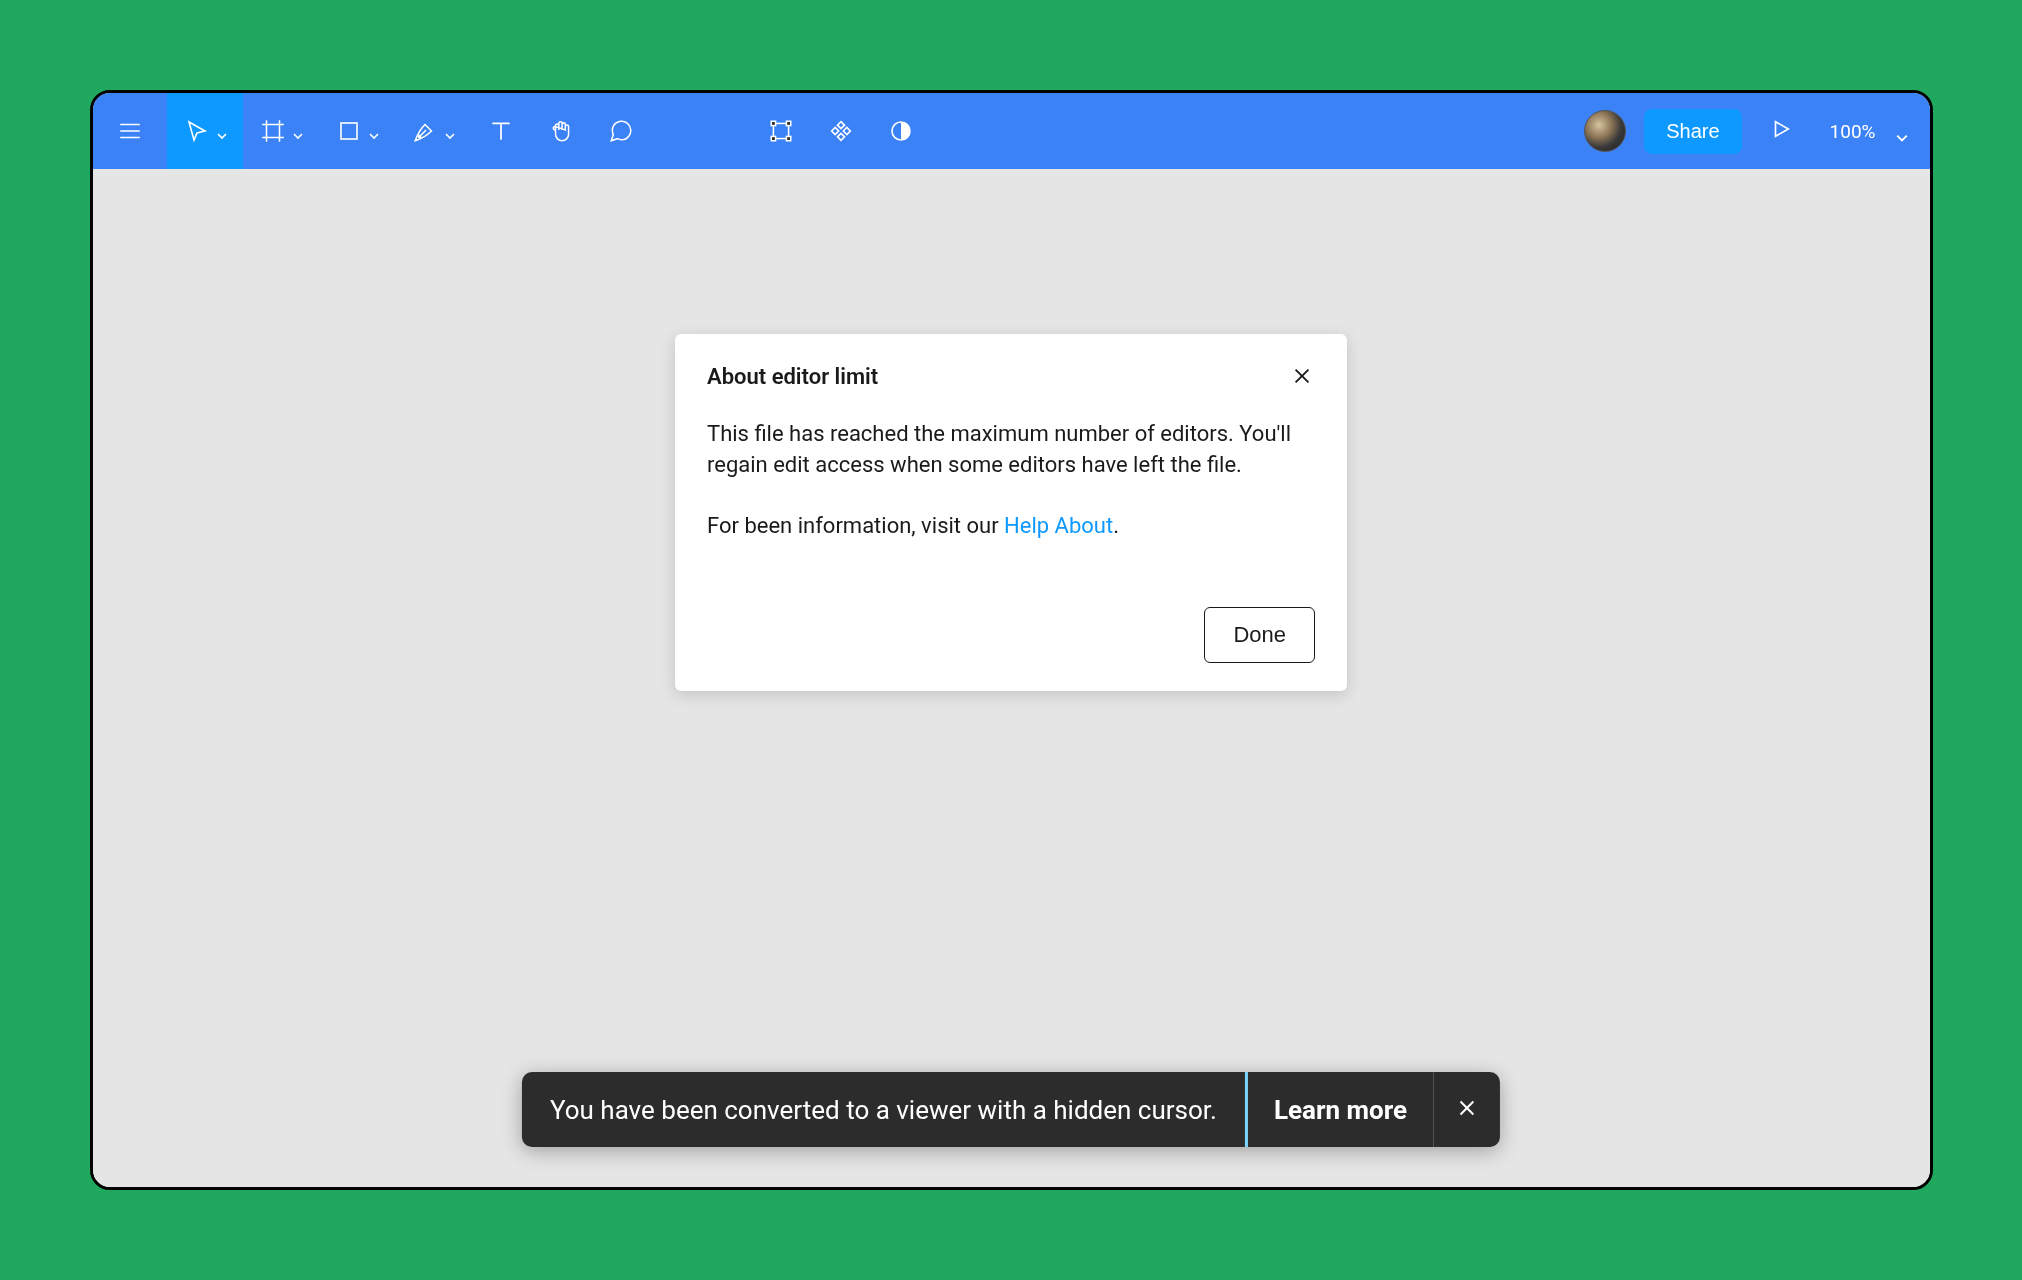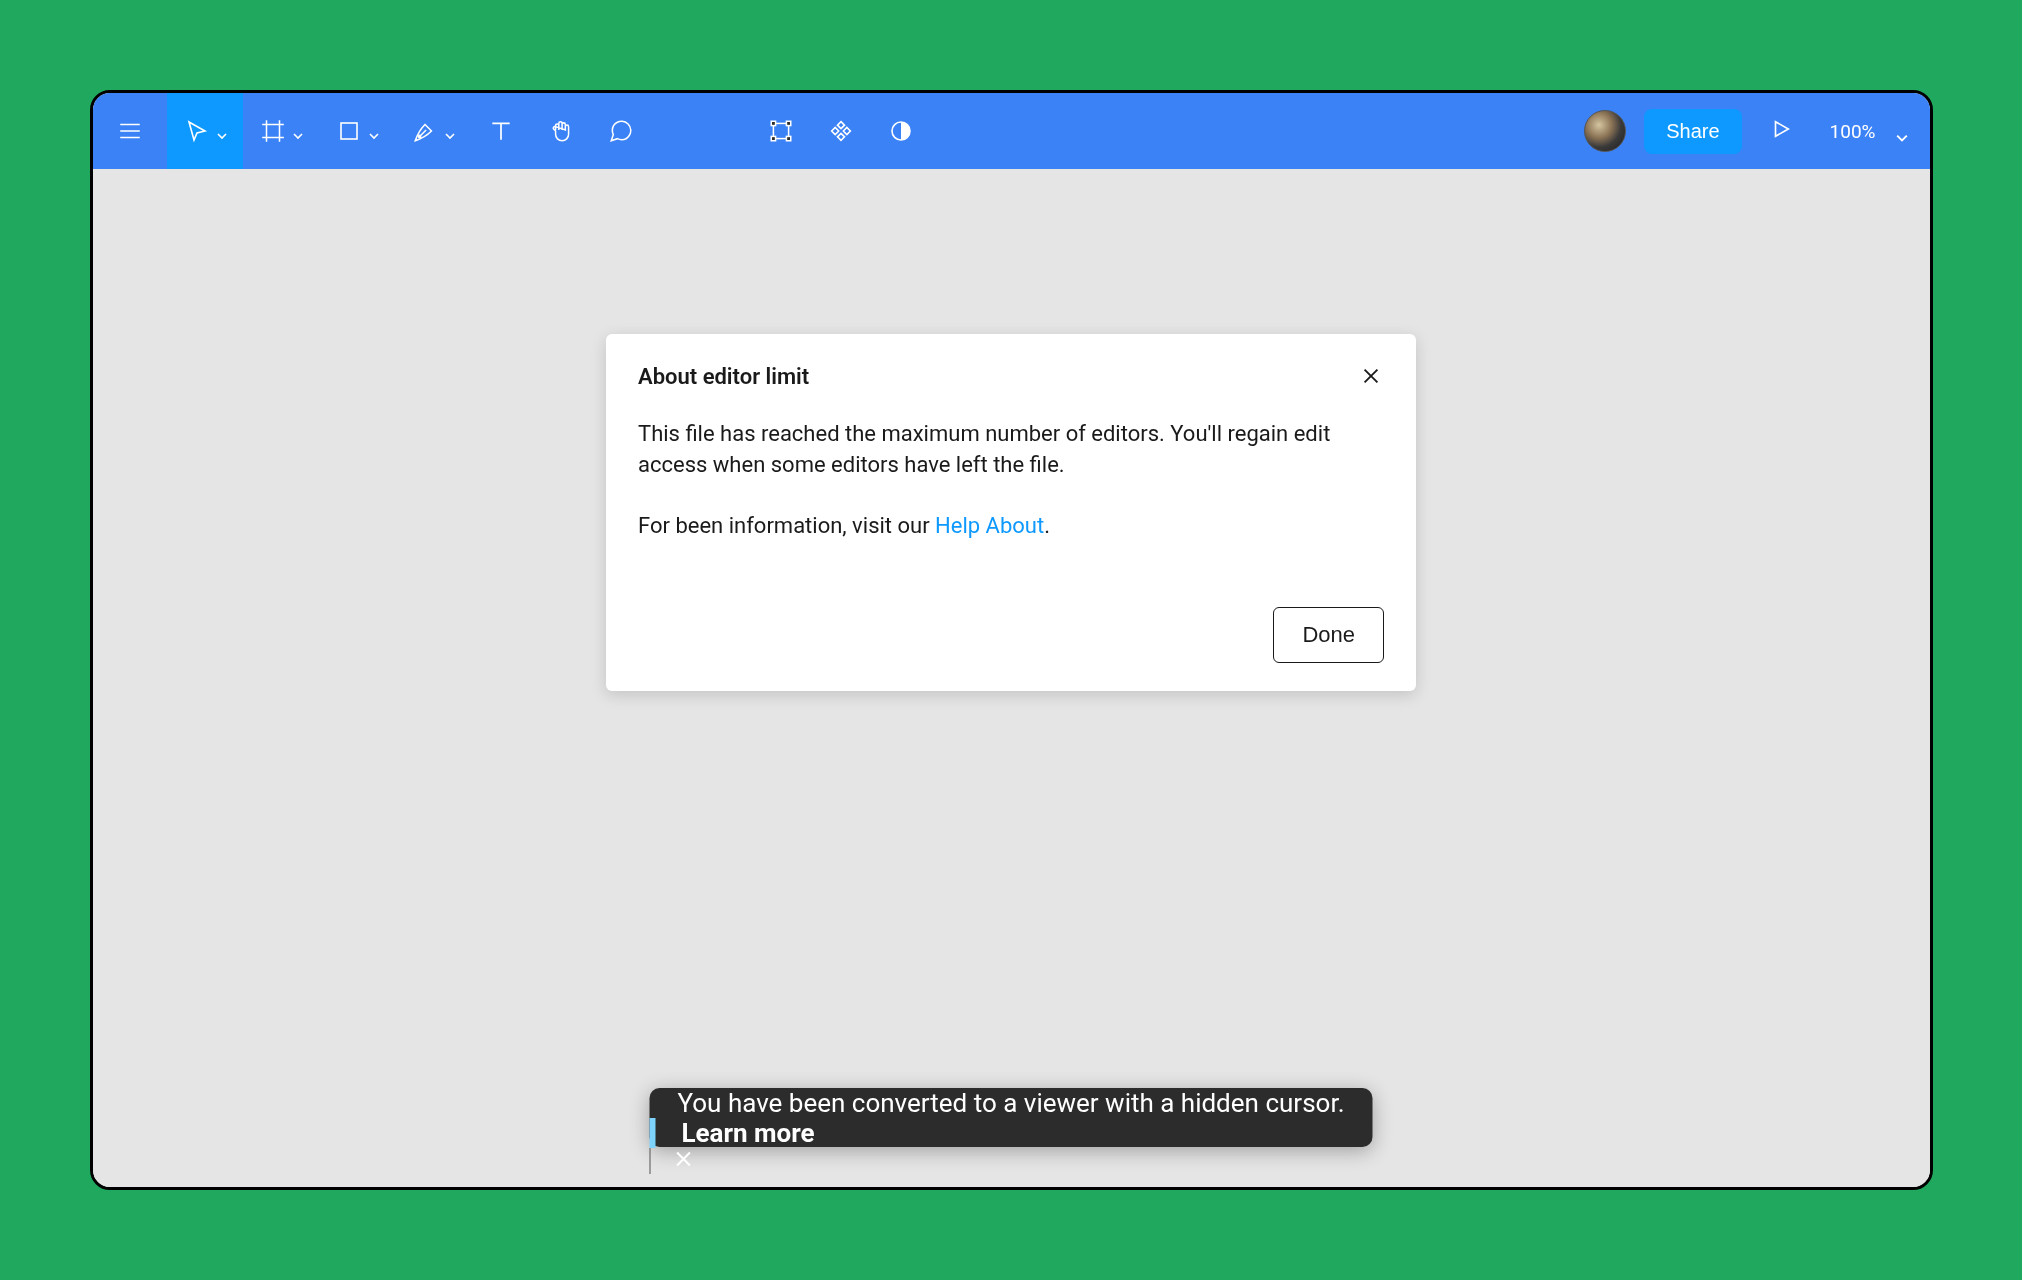--- a/index.html
+++ b/index.html
@@ -126,21 +126,21 @@
       height: calc(100% - 76px);
       background: #e5e5e5;
       position: relative;
     }
     
     .modal {
       position: absolute;
       top: 165px;
       left: 50%;
       transform: translateX(-50%);
-      width: 810px;
+      width: 672px;
       background: #fff;
       border-radius: 6px;
       box-shadow: 0 4px 16px rgba(0,0,0,0.15);
       padding: 30px 32px 28px 32px;
     }
     
     .modal-header {
       display: flex;
       justify-content: space-between;
       align-items: center;
@@ -200,39 +200,38 @@
     .toast {
       position: absolute;
       bottom: 40px;
       left: 50%;
       transform: translateX(-50%);
       background: #2c2c2c;
       border-radius: 10px;
       display: flex;
       align-items: stretch;
       box-shadow: 0 4px 20px rgba(0,0,0,0.3);
-      height: 59px;
-      flex-direction: column;
+      height: 75px;
     }
     
     .toast-text {
       color: #fff;
       font-size: 26px;
       padding: 0 28px;
       display: flex;
       align-items: center;
       white-space: nowrap;
     }
     
     .toast-link {
       color: #fff;
       font-size: 26px;
       font-weight: 700;
       padding: 0 26px;
-      border-left: 6px solid #7dd3fc;
+      border-left: 3px solid #7dd3fc;
       cursor: pointer;
       display: flex;
       align-items: center;
       white-space: nowrap;
     }
     
     .toast-close {
       color: #fff;
       padding: 0 22px;
       border-left: 1px solid #555;

